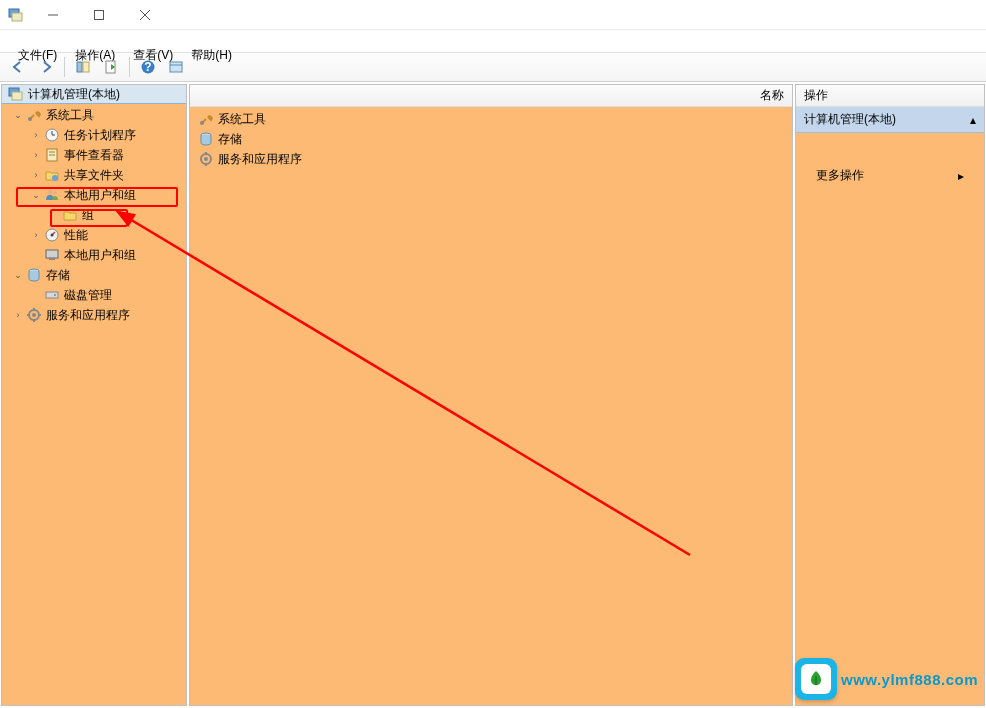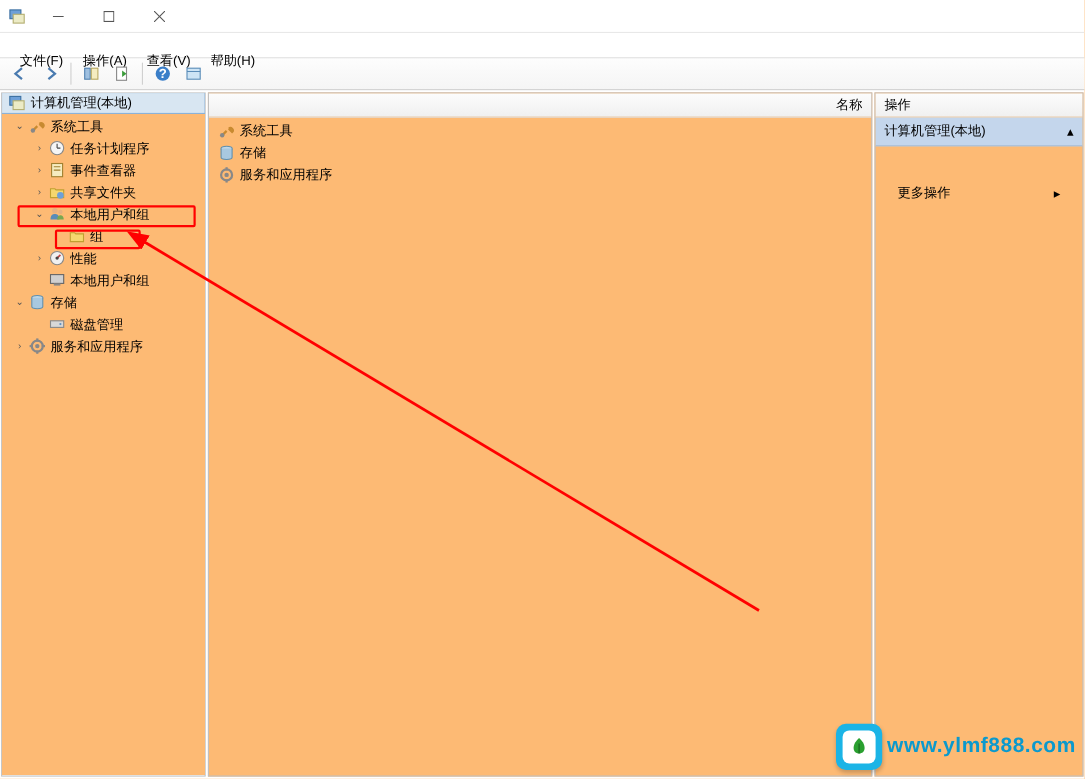--- a/index.html
+++ b/index.html
@@ -45,21 +45,21 @@
     .actions-section { background: #c4d6ec; padding: 4px 8px; display: flex; align-items: center; justify-content: space-between; border-bottom: 1px solid #a8bdd4; }
     .actions-item { padding: 6px 20px; cursor: default; display: flex; align-items: center; justify-content: space-between; margin-top: 28px; }
     
     .arrow-line { position: absolute; pointer-events: none; z-index: 100; }
     
     .watermark { position: absolute; right: 8px; bottom: 8px; display: flex; align-items: center; gap: 4px; z-index: 200; }
     .wm-logo { width: 42px; height: 42px; background: #1bb4e6; border-radius: 9px; display: flex; align-items: center; justify-content: center; box-shadow: 0 2px 4px rgba(0,0,0,.2); }
     .wm-inner { width: 30px; height: 30px; background: #fff; border-radius: 6px; display: flex; align-items: center; justify-content: center; }
     .wm-text-box { display: flex; flex-direction: column; }
     .wm-top { color: #0b99cd; font-size: 26px; font-weight: bold; font-style: italic; letter-spacing: 1px; line-height: 1; text-shadow: 1px 1px 0 #fff; }
-    .wm-bottom { color: #0b99cd; font-size: 19px; font-weight: bold; letter-spacing: 0.5px; }
+    .wm-bottom { color: #0b99cd; font-size: 15px; font-weight: bold; letter-spacing: 0.5px; }
   </style>
 </head>
 <body>
 
 <div class="titlebar">
   <span class="title-icon">
     <svg width="16" height="16">
         <rect x="1" y="2" width="10" height="8" fill="#6ea0d8" stroke="#3a6fa0"></rect>
         <rect x="4" y="6" width="10" height="8" fill="#ecebc6" stroke="#b4ae70"></rect>
       </svg>

